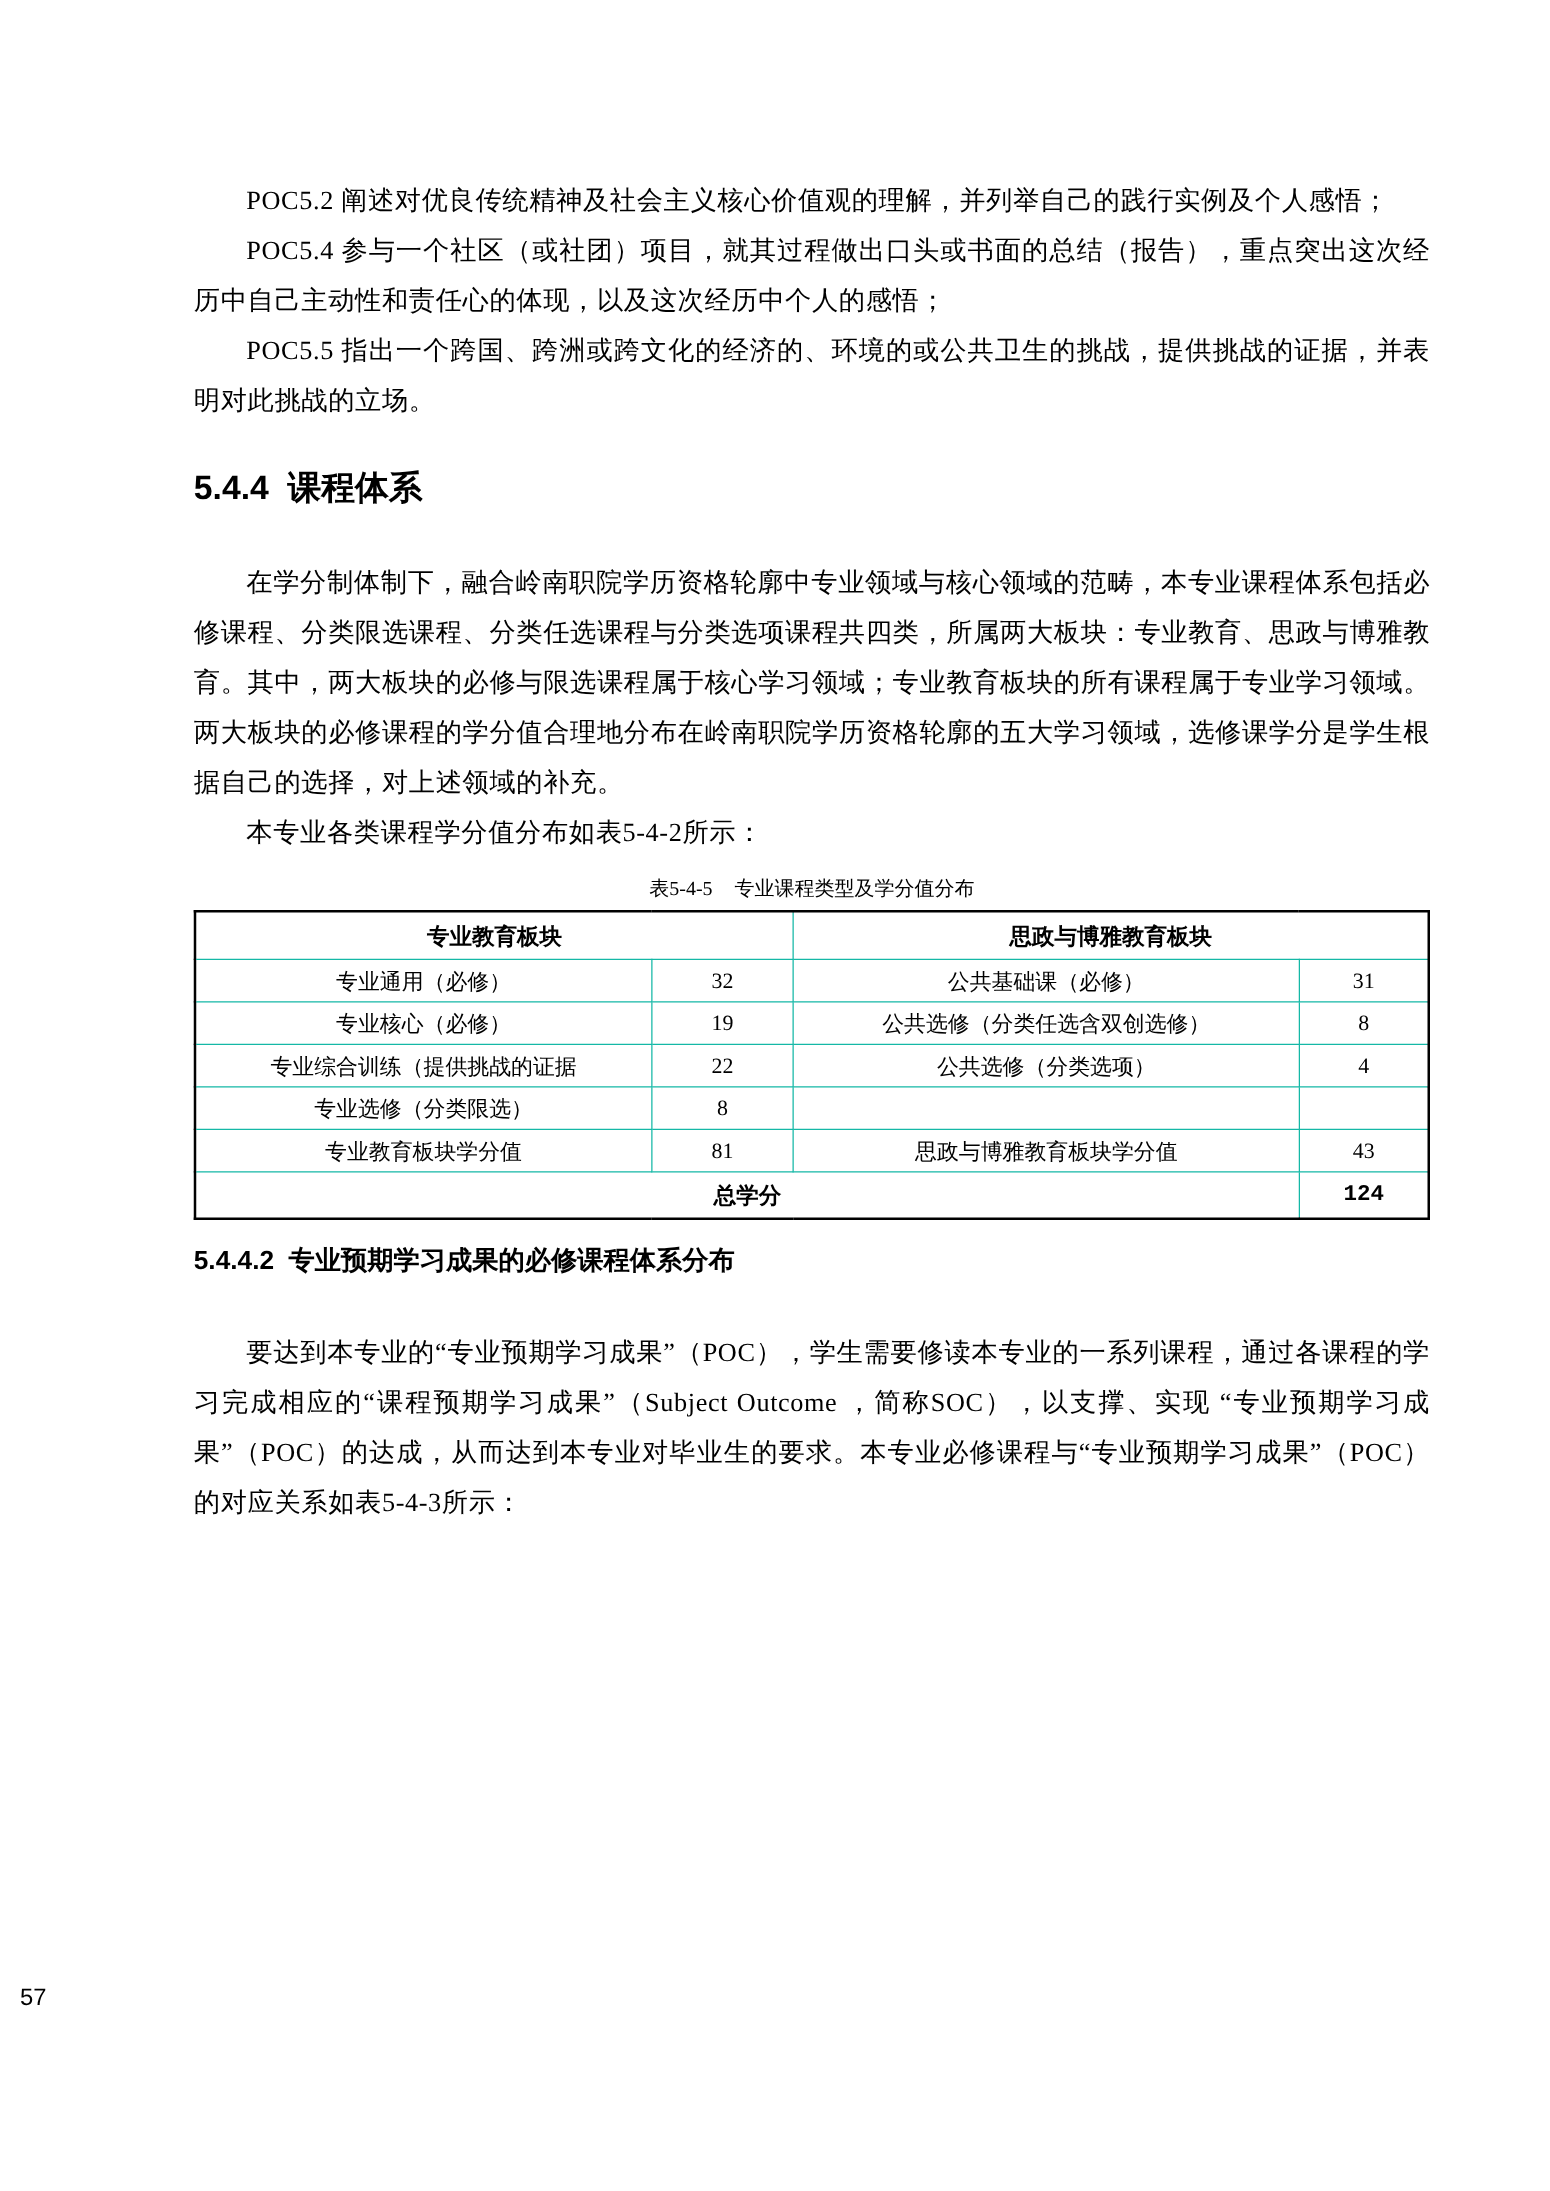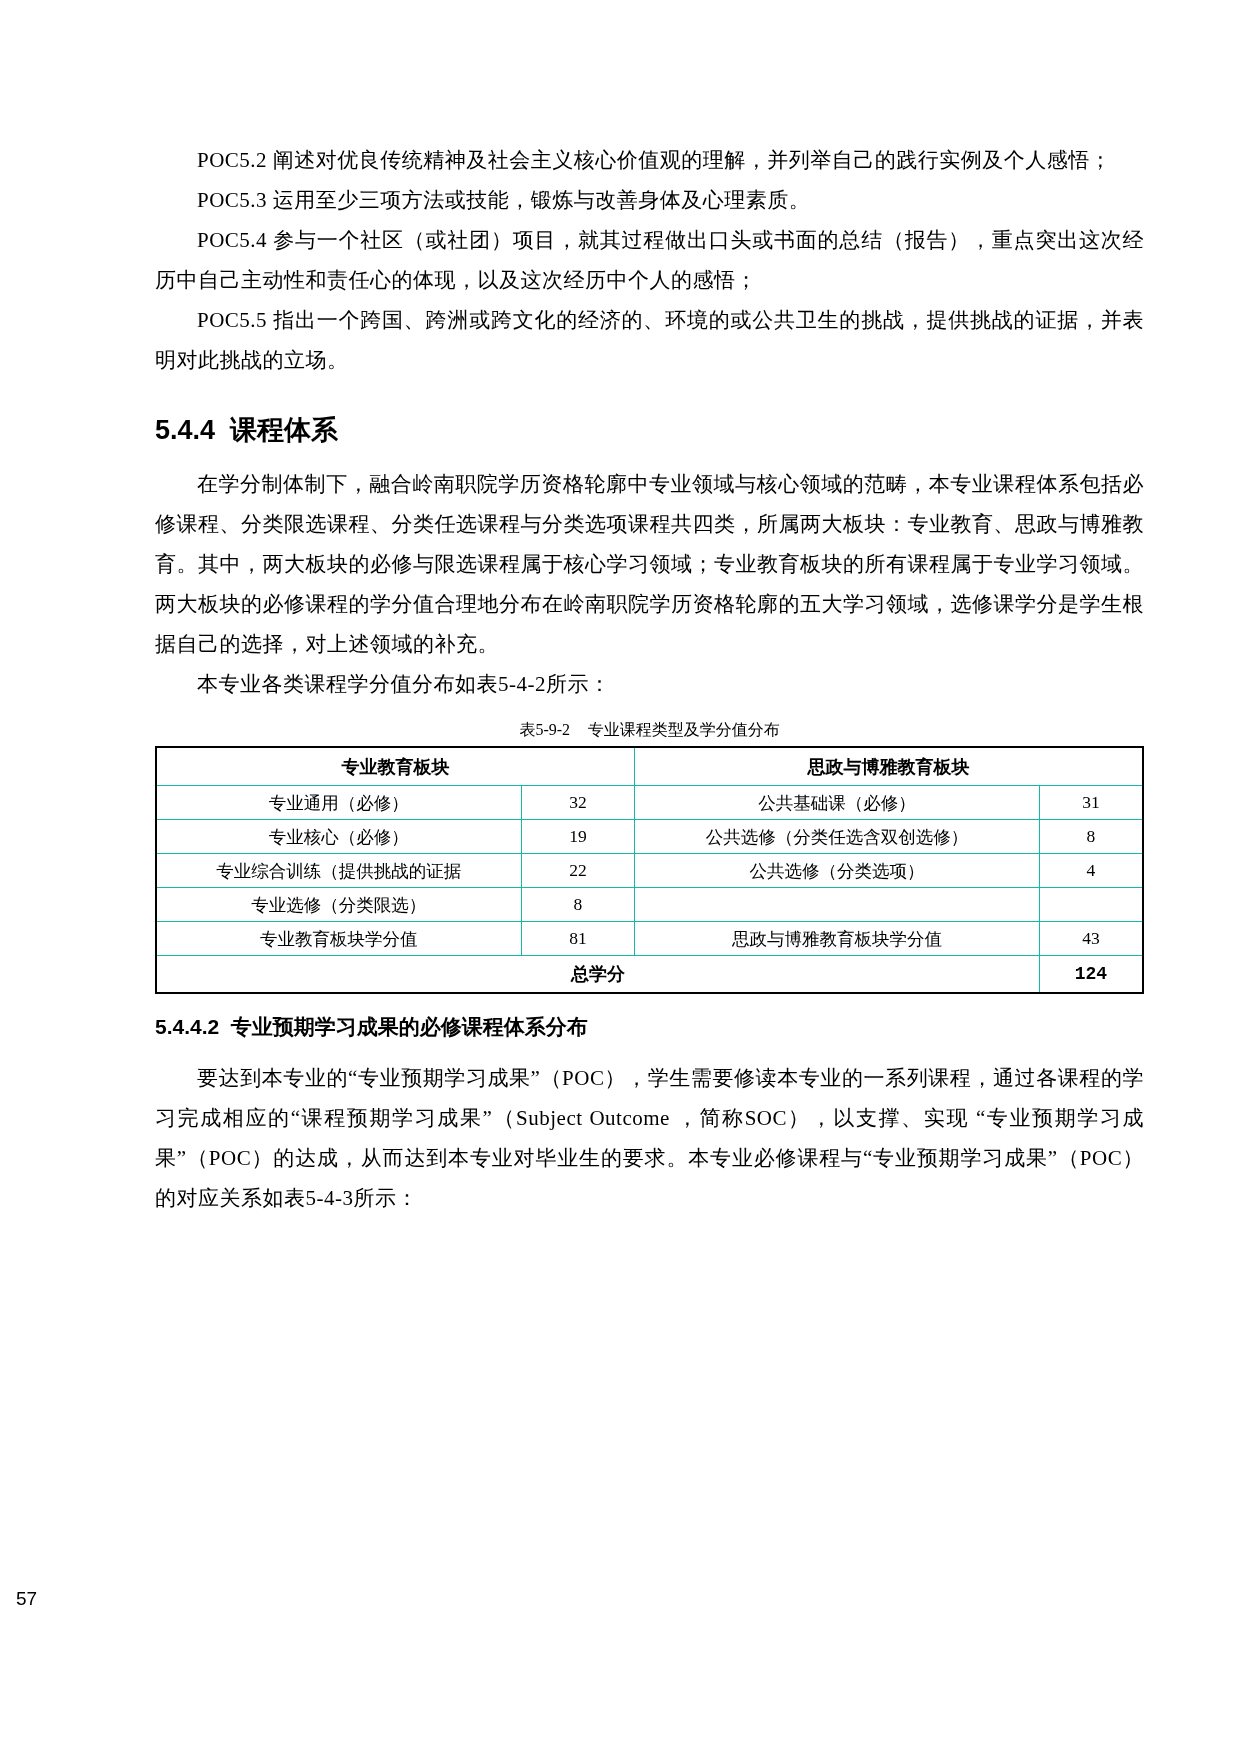--- a/index.html
+++ b/index.html
@@ -34,21 +34,21 @@
     line-height: 36px;
   }
   h3.sec-2 {
     font-family: "Liberation Sans", "DejaVu Sans", sans-serif;
     font-size: 21px;
     font-weight: bold;
     margin: 30px 0 0 0;
     line-height: 30px;
   }
   .sec-num { margin-right: 0.55em; }
-  .para-block { margin-top: 16px; }
+  .para-block { margin-top: 38px; }
   .table-caption {
     font-size: 16px;
     line-height: 24px;
     text-align: center;
     margin: 14px 0 4px 0;
   }
   .caption-label { margin-right: 1.1em; }
   table.credit-table {
     border-collapse: collapse;
     width: 100%;
@@ -93,37 +93,36 @@
     margin-left: 16px;
   }
 </style>
 </head>
 <body>
 
 <div class="content">
 
   <div>
     <p class="body-para">POC5.2 阐述对优良传统精神及社会主义核心价值观的理解，并列举自己的践行实例及个人感悟；</p>
-    <p class="body-para">POC5.3 运用至少三项方法或技能，锻炼与改善身体及心理素质。</p>
     <p class="body-para">POC5.4 参与一个社区（或社团）项目，就其过程做出口头或书面的总结（报告），重点突出这次经历中自己主动性和责任心的体现，以及这次经历中个人的感悟；</p>
     <p class="body-para">POC5.5 指出一个跨国、跨洲或跨文化的经济的、环境的或公共卫生的挑战，提供挑战的证据，并表明对此挑战的立场。</p>
   </div>
 
   <h2 class="sec-1">
     <span class="sec-num">5.4.4</span><span>课程体系</span>
   </h2>
 
 
   <div class="para-block">
     <p class="body-para">在学分制体制下，融合岭南职院学历资格轮廓中专业领域与核心领域的范畴，本专业课程体系包括必修课程、分类限选课程、分类任选课程与分类选项课程共四类，所属两大板块：专业教育、思政与博雅教育。其中，两大板块的必修与限选课程属于核心学习领域；专业教育板块的所有课程属于专业学习领域。两大板块的必修课程的学分值合理地分布在岭南职院学历资格轮廓的五大学习领域，选修课学分是学生根据自己的选择，对上述领域的补充。</p>
     <p class="body-para">本专业各类课程学分值分布如表5-4-2所示：</p>
   </div>
 
   <div class="table-caption">
-    <span class="caption-label">表5-9-2</span><span>专业课程类型及学分值分布</span>
+    <span class="caption-label">表5-4-5</span><span>专业课程类型及学分值分布</span>
   </div>
 
   <table class="credit-table">
     <colgroup>
       <col class="col-name-l">
         <col class="col-val-l">
         <col class="col-name-r">
         <col class="col-val-r">
     </colgroup>
     <tbody>

